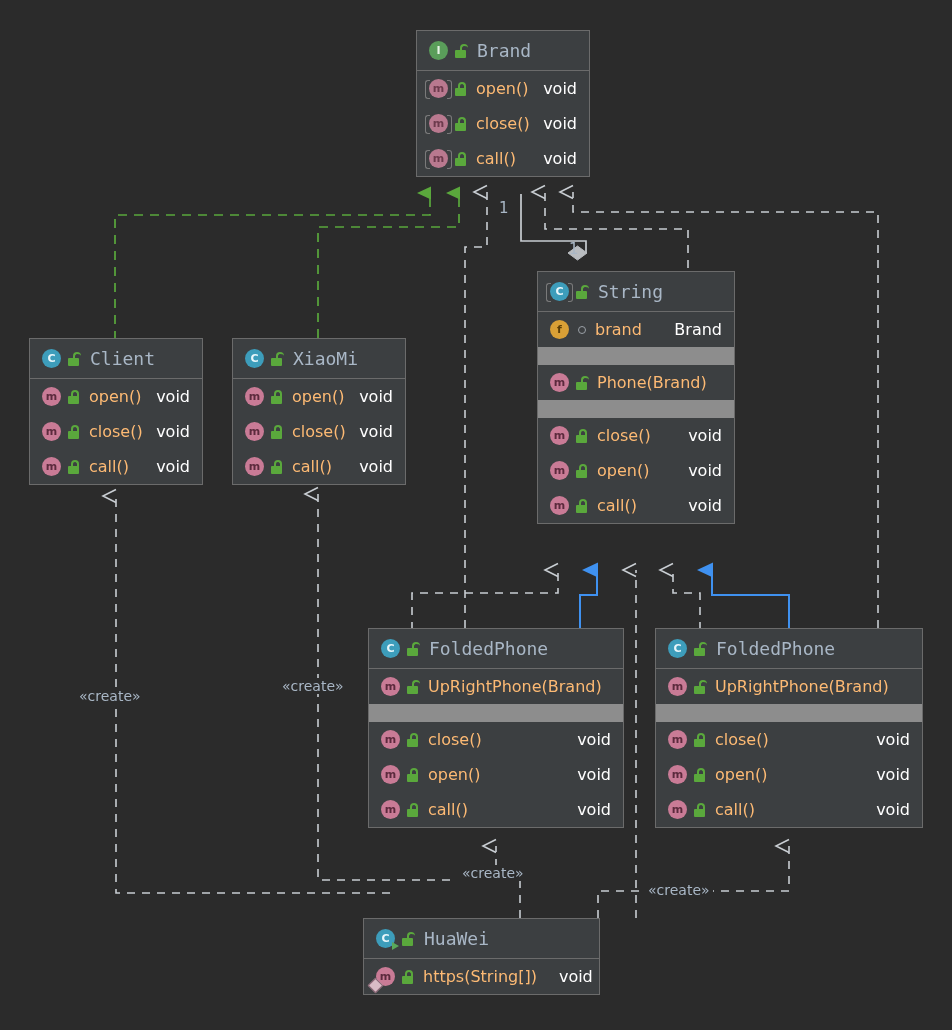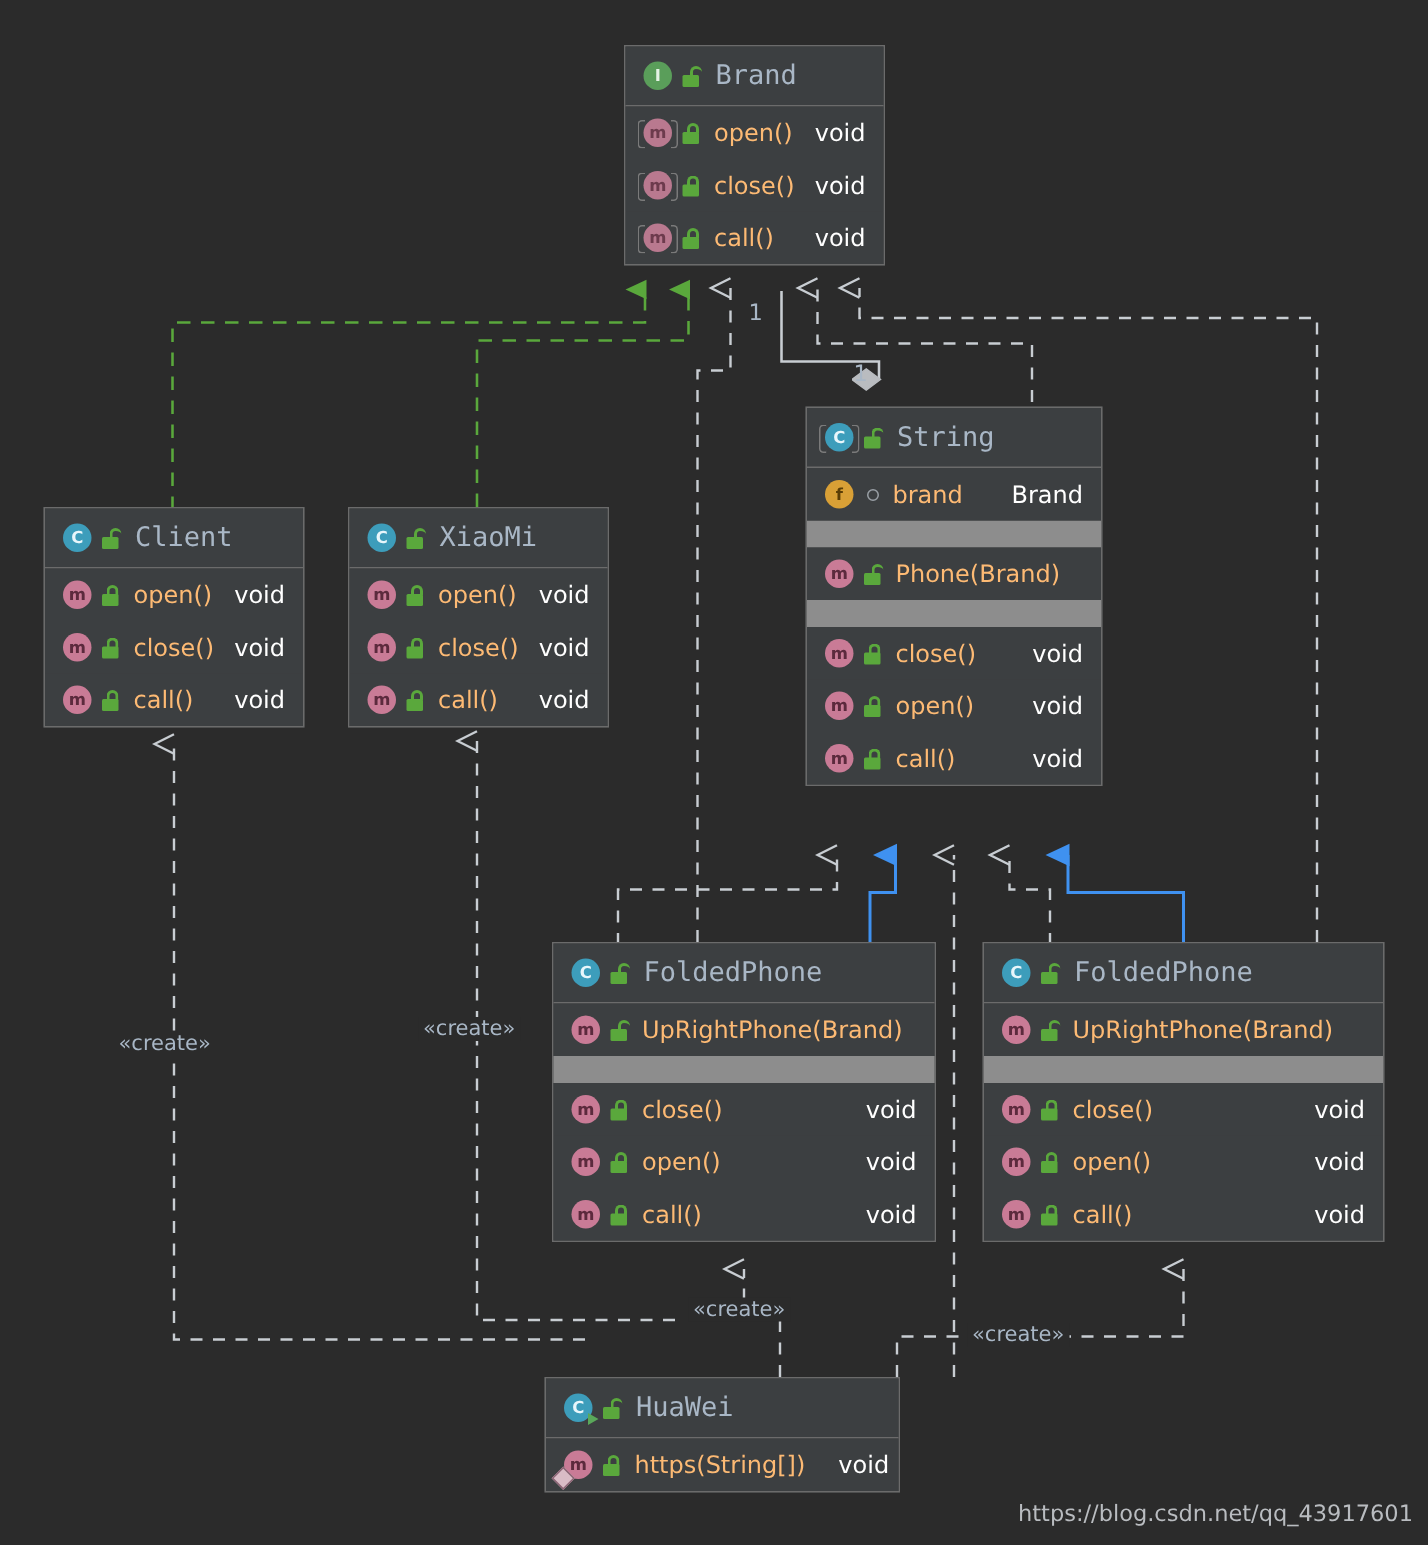--- a/index.html
+++ b/index.html
@@ -589,15 +589,14 @@
       <span class="lock">
           <span class="shackle"></span>
           <span class="body"></span>
         </span>
       <span class="rname">https(String[])</span>
       <span class="rtype">void</span>
     </div>
   </div>
 
   <div class="footer" style="left:10px; top:997px;margin-top:44px;">Powered by yFiles</div>
-  <div class="footer watermark" style="right:10px; top:1000px;">https://blog.csdn.net/qq_43917601</div>
 
 </div>
 
 </body></html>

